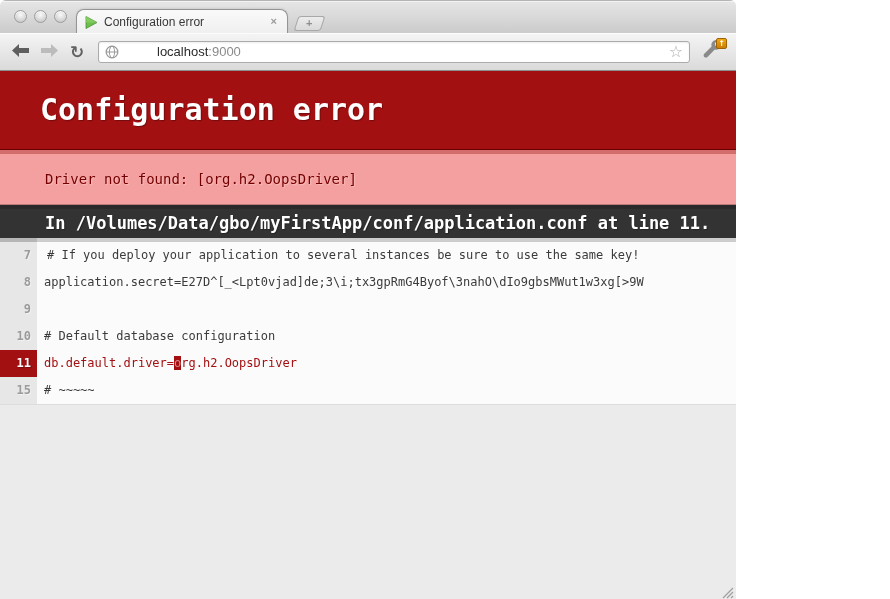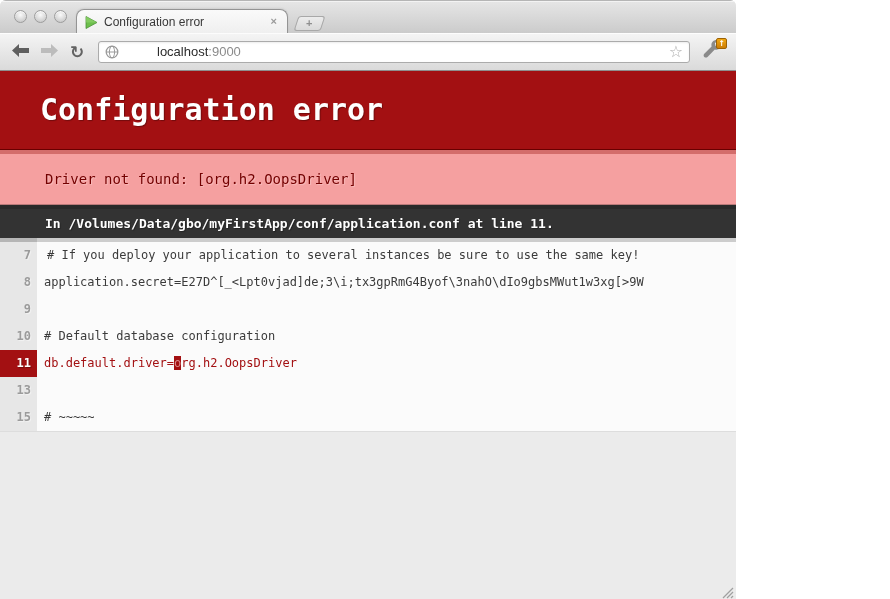--- a/index.html
+++ b/index.html
@@ -88,21 +88,21 @@
   }
   .detail {
     margin: 0; padding: 16px 45px; background: #F5A0A0; color: #730000;
     border-top: 4px solid #D36D6B; border-bottom: 1px solid #BA7A7A;
     font-size: 14px; line-height: 18px;
     text-shadow: 1px 1px 1px rgba(255,255,255,.3);
   }
   .page h2 {
     margin: 0; padding: 6px 45px; background: #333; color: #fff;
     border-top: 4px solid #2a2a2a;
-    font-size: 13px; font-weight: bold; line-height: 17px; white-space: pre;
+    font-size: 17px; font-weight: bold; line-height: 17px; white-space: pre;
     text-shadow: 1px 1px 1px rgba(0,0,0,.3);
     font-family: "DejaVu Sans Mono", monospace;
   }
   .listing { border-bottom: 1px solid #ddd; background: #fbfbfb; }
   .row { display: flex; height: 27px; }
   .row:first-child { height: 31px; }
   .ln {
     flex: 0 0 auto; width: 37px; padding-right: 6px; text-align: right;
     background: #e7e7e7; color: #9b9b9b; font-weight: bold;
     font-size: 12px; line-height: 27px;
@@ -208,24 +208,20 @@
       </div>
       <div class="row">
         <span class="ln">10</span>
         <span class="code"># Default database configuration</span>
       </div>
       <div class="row error">
         <span class="ln">11</span>
         <span class="code"><span>db.default.driver=</span><span class="marker">o</span><span>rg.h2.OopsDriver</span></span>
       </div>
       <div class="row">
-        <span class="ln">13</span>
-        <span class="code"></span>
-      </div>
-      <div class="row">
         <span class="ln">15</span>
         <span class="code"># ~~~~~</span>
       </div>
     </div>
 
     <span class="resize-grip">
       <svg width="13" height="13" viewBox="0 0 13 13">
         <line x1="12" y1="2" x2="2" y2="12" stroke="#a0a0a0" stroke-width="1.2"></line>
         <line x1="12" y1="6" x2="6" y2="12" stroke="#a0a0a0" stroke-width="1.2"></line>
         <line x1="12" y1="10" x2="10" y2="12" stroke="#a0a0a0" stroke-width="1.2"></line>

